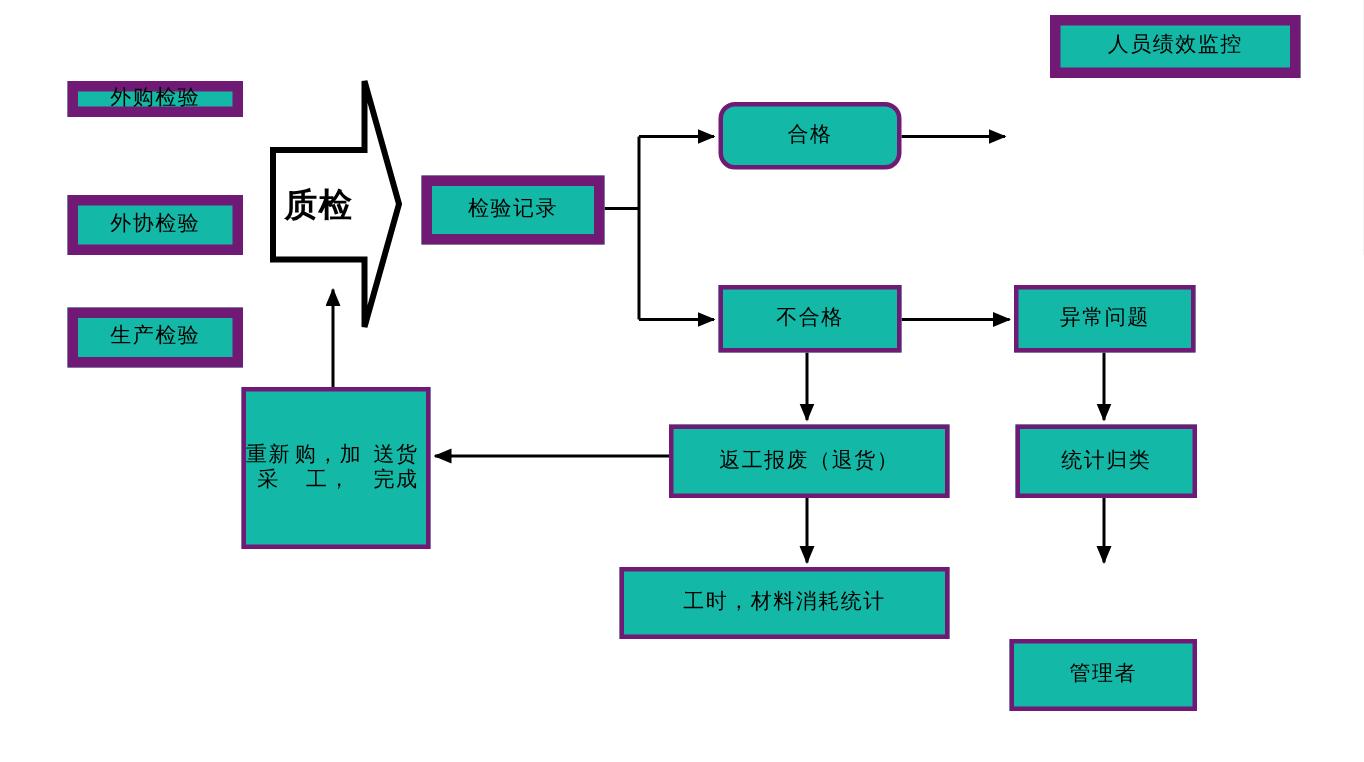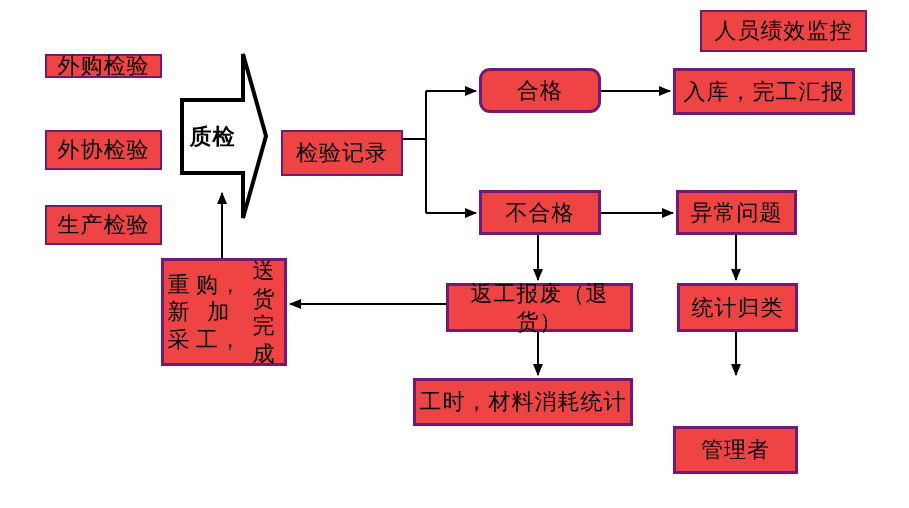--- a/index.html
+++ b/index.html
@@ -2,32 +2,32 @@
 <html><head>
 <meta charset="utf-8">
 <style>
   html,body{margin:0;padding:0;background:#e9e9e9;}
   .canvas{
     position:relative;width:909px;height:508px;background:#ffffff;
     font-family:"Liberation Serif","DejaVu Serif",serif;color:#000;
     overflow:hidden;
   }
   .node{
-    position:absolute;border:2px solid #701a75;background:#ef4444;
+    position:absolute;border:7px solid #701a75;background:#14b8a6;
     display:flex;align-items:center;justify-content:center;
-    text-align:center;font-size:22px;line-height:1.25;box-sizing:border-box;
+    text-align:center;font-size:14px;line-height:1.25;box-sizing:border-box;
     letter-spacing:1px;
   }
   .thick{border-width:3px;}
   
   .waigou   {left:45px; top:54px;  width:117px;height:24px;}
   .waixie   {left:45px; top:130px; width:117px;height:40px;}
   .shengchan{left:45px; top:205px; width:117px;height:40px;}
   
-  .jianyan  {left:281px;top:117px; width:122px;height:46px;margin-top:13px;}
+  .jianyan  {left:281px;top:117px; width:122px;height:46px;}
   
   .renyuan  {left:700px;top:10px;  width:167px;height:42px;}
   .hege     {left:479px;top:68px;  width:122px;height:45px;border-radius:11px;}
   .ruku     {left:673px;top:68px;  width:182px;height:47px;}
   
   .buhege   {left:479px;top:190px; width:122px;height:45px;}
   .yichang  {left:676px;top:190px; width:121px;height:45px;text-align:center;}
   .chongxin {left:161px;top:258px; width:126px;height:108px;flex-direction:row;}
   .fangong  {left:446px;top:283px; width:187px;height:49px;}
   .gongshi  {left:413px;top:378px; width:220px;height:48px;text-align:right;}
@@ -81,21 +81,20 @@
   <div class="node waixie">外协检验</div>
   <div class="node shengchan">生产检验</div>
 
   <div class="zhijian-label">质检</div>
 
   <div class="node jianyan">检验记录</div>
 
   <div class="node renyuan">人员绩效监控</div>
 
   <div class="node hege thick">合格</div>
-  <div class="node ruku thick">入库，完工汇报</div>
 
   <div class="node buhege thick">不合格</div>
   <div class="node yichang thick">异常问题</div>
 
   <div class="node chongxin thick">
     <span>重新采</span>
     <span>购，加工，</span>
     <span>送货完成</span>
   </div>
 

